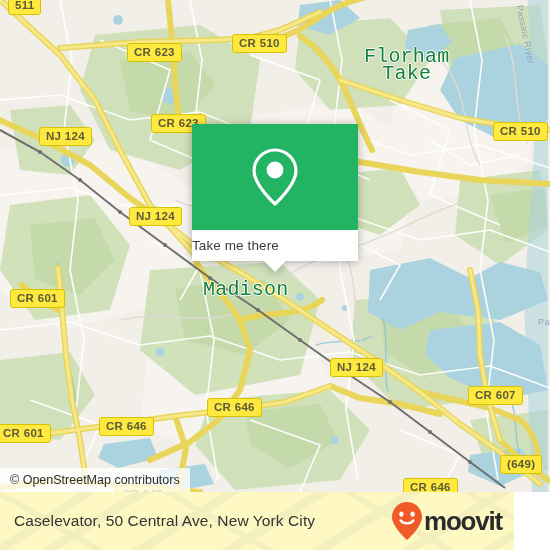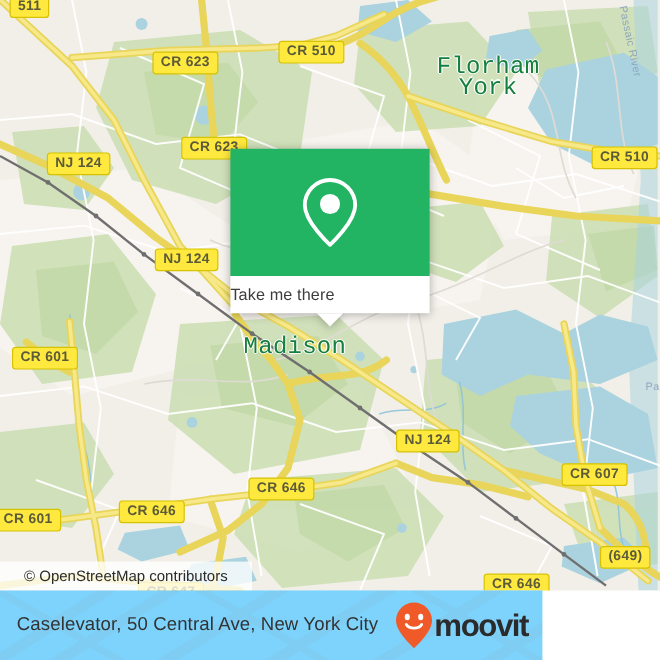--- a/index.html
+++ b/index.html
@@ -111,40 +111,40 @@
     border-right: 11px solid transparent;
     border-top: 11px solid #ffffff;
   }
 
   
   #attribution {
     position: absolute;
     left: 0;
     top: 468px;
     height: 24px;
-    padding: 0 20px;
+    padding: 0 10px;
     display: flex;
     align-items: center;
     background: rgba(255,255,255,.78);
     z-index: 30;
   }
   #attribution-text {
     font-size: 12.5px;
     color: #2b2b2b;
     white-space: nowrap;
   }
 
   
   #footer {
     position: absolute;
     left: 0;
     top: 492px;
-    width: 452px;
+    width: 514px;
     height: 58px;
-    background: #7dd3fc;
+    background: #fef9c3;
     display: flex;
     align-items: center;
     overflow: hidden;
   }
   #footer-ghost {
     position: absolute;
     left: 0; top: 0;
     width: 550px; height: 58px;
     opacity: .10;
     pointer-events: none;
@@ -344,21 +344,21 @@
             <circle cx="430" cy="432" r="2"></circle>
             <circle cx="470" cy="462" r="2"></circle>
           </g>
         </g>
 
       </g>
     </svg>
 
     <div class="city-label two-line" style="left:364px; top:48px;">
       <span>Florham</span><br>
-      <span>York</span>
+      <span>Take</span>
     </div>
     <div class="city-label" style="left:203px; top:278px;">Madison</div>
 
     <div class="river-label" style="left:524px; top:4px; transform:rotate(78deg); transform-origin:left top;">Passaic River</div>
     <div class="river-label" style="left:538px; top:270px;margin-top:47px;">Pa</div>
 
     <div class="shield" style="left:8px;   top:-4px;">511</div>
     <div class="shield" style="left:127px; top:43px;">CR 623</div>
     <div class="shield" style="left:232px; top:34px;">CR 510</div>
     <div class="shield" style="left:493px; top:122px;">CR 510</div>

